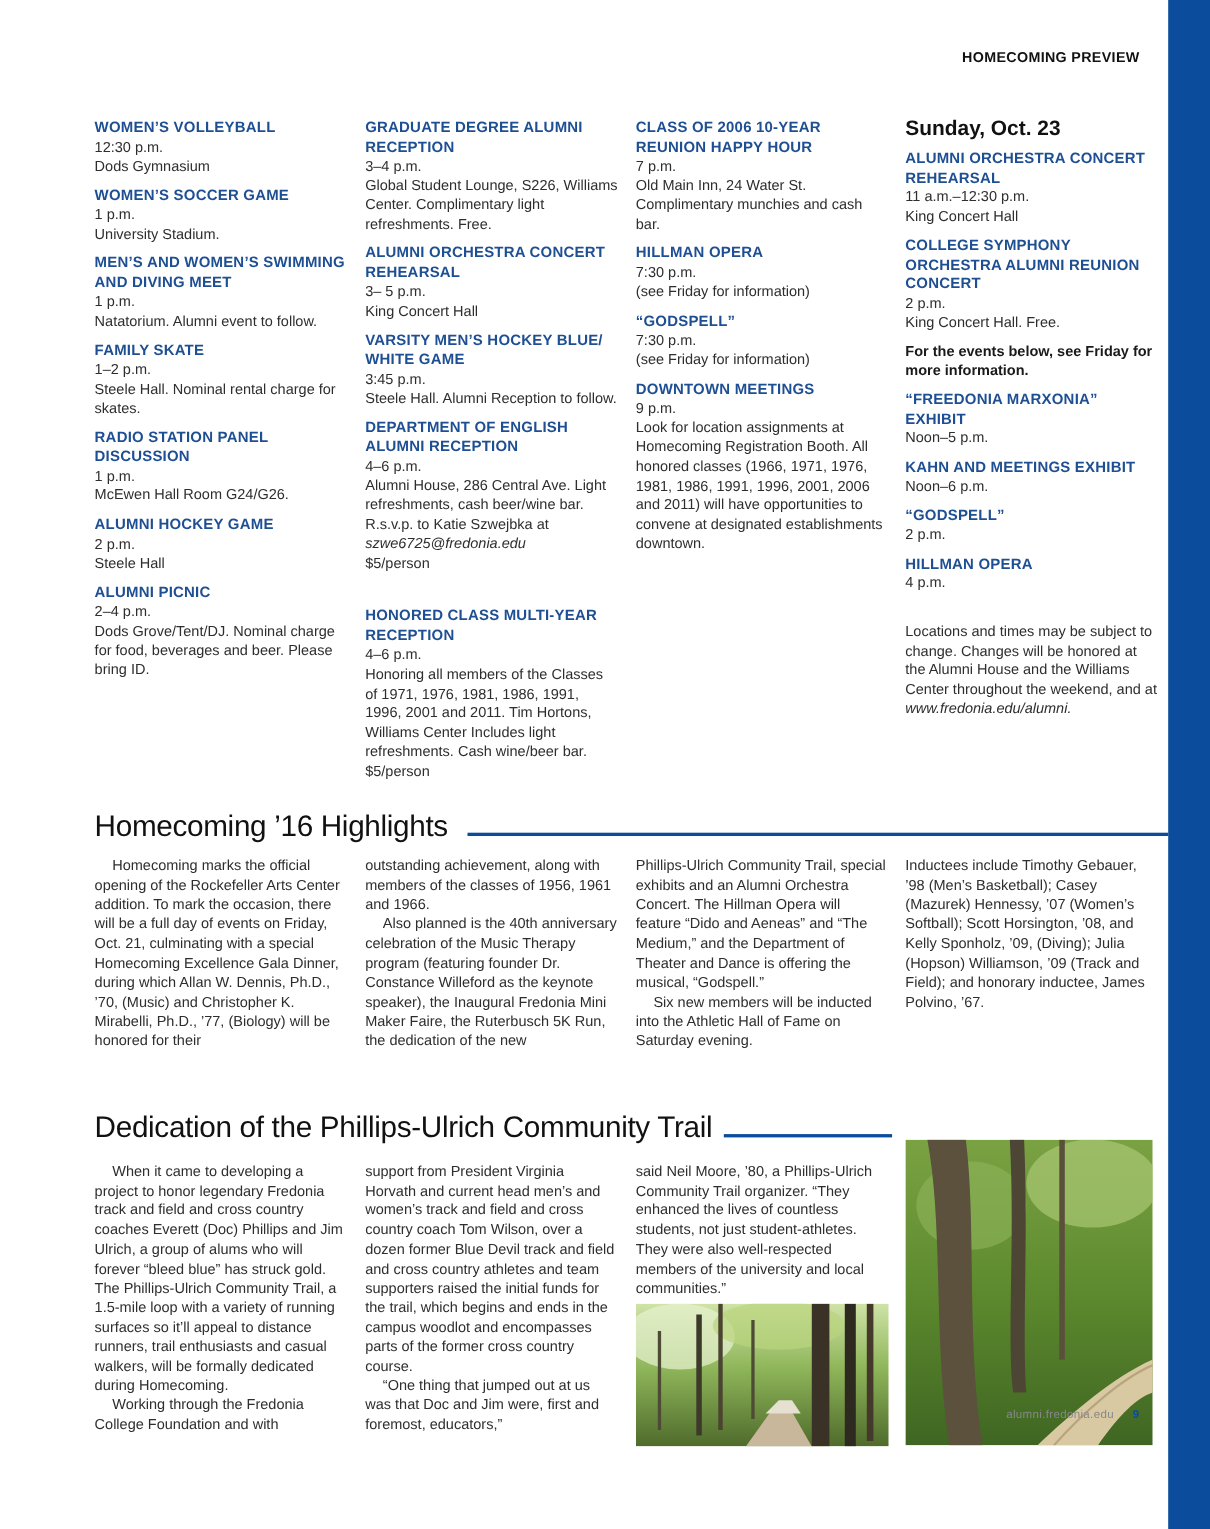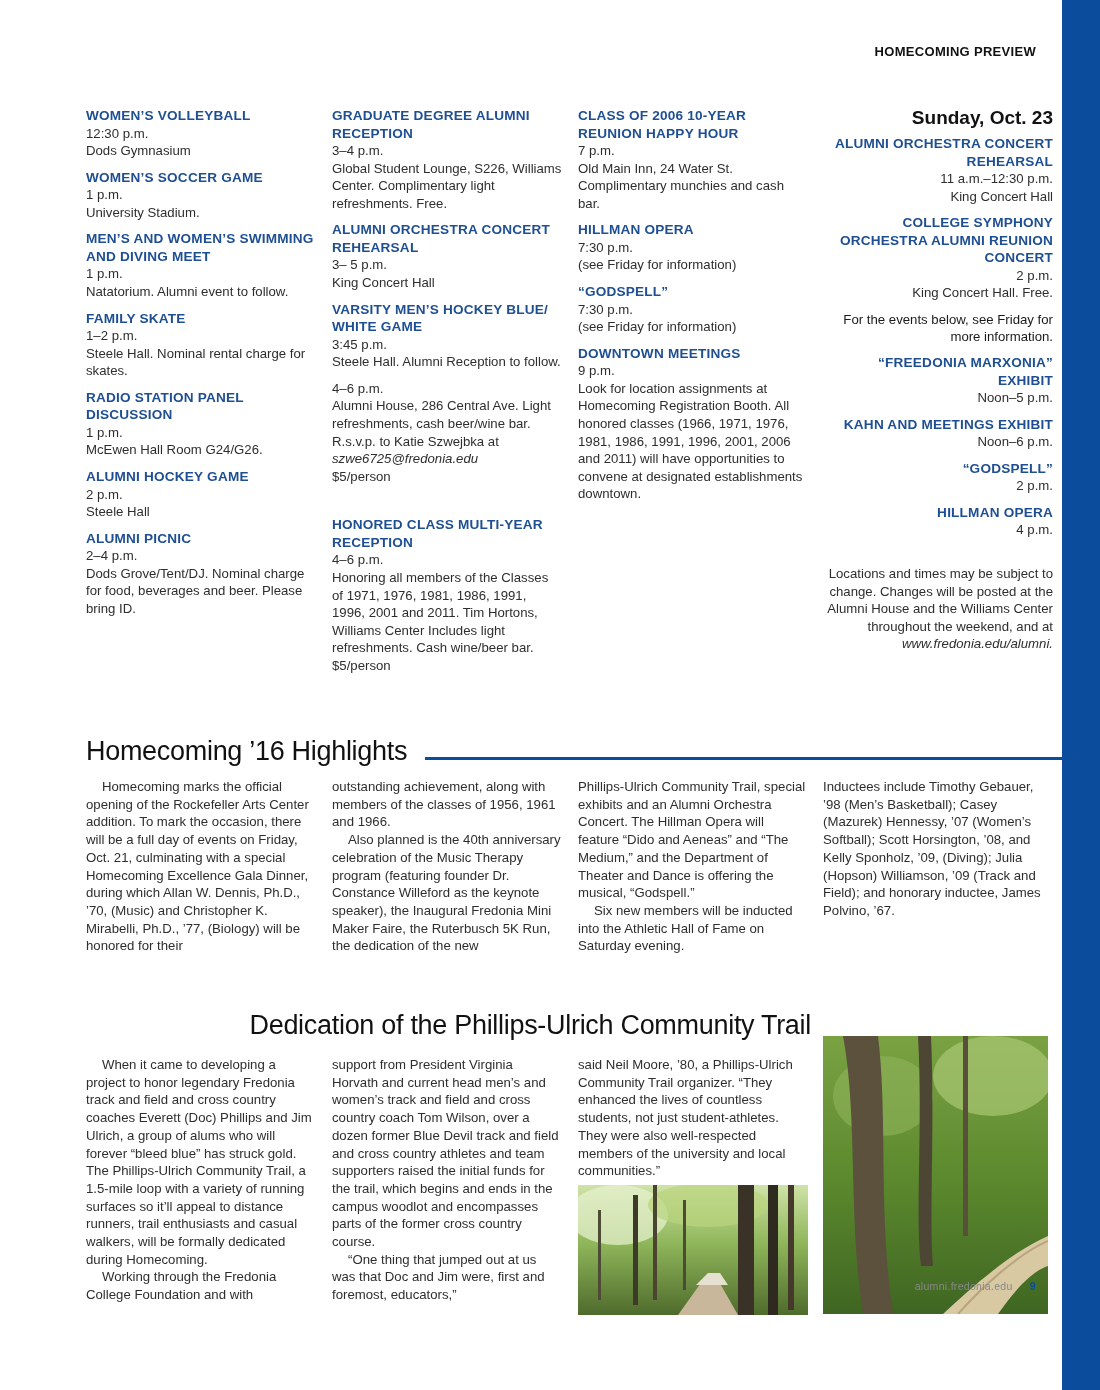--- a/index.html
+++ b/index.html
@@ -13,21 +13,21 @@
   .col { position: absolute; width: 230px; }
   .c1 { left: 86px; } .c2 { left: 332px; } .c3 { left: 578px; } .c4 { left: 823px; }
 
   .event { margin-bottom: 9px; }
   .event-title { color: #1f4f93; font-weight: bold; font-size: 13.6px; line-height: 17.5px; letter-spacing: 0.2px; }
   .event-line { font-size: 13.2px; line-height: 17.6px; color: #2e2e2e; }
   .italic { font-style: italic; }
   .gap { margin-top: 31px; }
 
   .day-title { font-size: 19px; font-weight: bold; color: #111; line-height: 22px; margin-bottom: 6px; }
-  .note { font-size: 13.2px; line-height: 17.6px; font-weight: normal; color: #1a1a1a; margin-bottom: 8px; }
+  .note { font-size: 13.2px; line-height: 17.6px; font-weight: bold; color: #1a1a1a; margin-bottom: 8px; }
   .disclaimer { font-size: 13.2px; line-height: 17.6px; color: #2e2e2e; margin-top: 26px; }
 
   .section-head { position: absolute; left: 86px; display: flex; align-items: flex-end; }
   .section-head h2 { font-size: 27px; font-weight: normal; color: #111; letter-spacing: -0.3px; line-height: 32px; white-space: nowrap; }
   .rule { height: 3px; background: #0b4c9c; margin-left: 18px; margin-bottom: 7px; }
 
   .body-text { font-size: 13.2px; line-height: 17.7px; color: #2e2e2e; }
   .body-text p { text-indent: 16px; }
   .body-text p.cont { text-indent: 0; }
 
@@ -90,20 +90,21 @@
       <div class="event-title">ALUMNI ORCHESTRA CONCERT REHEARSAL</div>
       <div class="event-line">3– 5 p.m.</div>
       <div class="event-line">King Concert Hall</div>
     </div>
     <div class="event">
       <div class="event-title">VARSITY MEN’S HOCKEY BLUE/ WHITE GAME</div>
       <div class="event-line">3:45 p.m.</div>
       <div class="event-line">Steele Hall. Alumni Reception to follow.</div>
     </div>
     <div class="event">
+      <div class="event-title">DEPARTMENT OF ENGLISH ALUMNI RECEPTION</div>
       <div class="event-line">4–6 p.m.</div>
       <div class="event-line">Alumni House, 286 Central Ave. Light refreshments, cash beer/wine bar. R.s.v.p. to Katie Szwejbka at</div>
       <div class="event-line italic">szwe6725@fredonia.edu</div>
       <div class="event-line">$5/person</div>
     </div>
     <div class="event gap">
       <div class="event-title">HONORED CLASS MULTI-YEAR RECEPTION</div>
       <div class="event-line">4–6 p.m.</div>
       <div class="event-line">Honoring all members of the Classes of 1971, 1976, 1981, 1986, 1991, 1996, 2001 and 2011. Tim Hortons, Williams Center Includes light refreshments. Cash wine/beer bar. $5/person</div>
     </div>
@@ -124,21 +125,21 @@
       <div class="event-line">7:30 p.m.</div>
       <div class="event-line">(see Friday for information)</div>
     </div>
     <div class="event">
       <div class="event-title">DOWNTOWN MEETINGS</div>
       <div class="event-line">9 p.m.</div>
       <div class="event-line">Look for location assignments at Homecoming Registration Booth. All honored classes (1966, 1971, 1976, 1981, 1986, 1991, 1996, 2001, 2006 and 2011) will have opportunities to convene at designated establishments downtown.</div>
     </div>
   </div>
 
-<div class="col c4" style="top:107px;text-align:right;">
+<div class="col c4" style="top:107px;">
   <div class="day-title">Sunday, Oct. 23</div>
   <div id="col4top">
       <div class="event">
         <div class="event-title">ALUMNI ORCHESTRA CONCERT REHEARSAL</div>
         <div class="event-line">11 a.m.–12:30 p.m.</div>
         <div class="event-line">King Concert Hall</div>
       </div>
       <div class="event">
         <div class="event-title">COLLEGE SYMPHONY ORCHESTRA ALUMNI REUNION CONCERT</div>
         <div class="event-line">2 p.m.</div>
@@ -158,21 +159,21 @@
       <div class="event">
         <div class="event-title">“GODSPELL”</div>
         <div class="event-line">2 p.m.</div>
       </div>
       <div class="event">
         <div class="event-title">HILLMAN OPERA</div>
         <div class="event-line">4 p.m.</div>
       </div>
     </div>
   <div class="disclaimer">
-    <span>Locations and times may be subject to change. Changes will be posted at the Alumni House and the Williams Center throughout the weekend, and at</span>
+    <span>Locations and times may be subject to change. Changes will be honored at the Alumni House and the Williams Center throughout the weekend, and at</span>
     <span class="italic">www.fredonia.edu/alumni.</span>
   </div>
 </div>
 
 <div class="section-head" style="top:735px; width:976px;align-items:flex-end;">
   <h2>Homecoming ’16 Highlights</h2>
   <div class="rule" style="flex:1;"></div>
 </div>
 
 <div class="col c1 body-text" style="top:778px;">
@@ -183,21 +184,21 @@
   <p>Also planned is the 40th anniversary celebration of the Music Therapy program (featuring founder Dr. Constance Willeford as the keynote speaker), the Inaugural Fredonia Mini Maker Faire, the Ruterbusch 5K Run, the dedication of the new</p>
 </div>
 <div class="col c3 body-text" style="top:778px;">
   <p class="cont">Phillips-Ulrich Community Trail, special exhibits and an Alumni Orchestra Concert. The Hillman Opera will feature “Dido and Aeneas” and “The Medium,” and the Department of Theater and Dance is offering the musical, “Godspell.”</p>
   <p>Six new members will be inducted into the Athletic Hall of Fame on Saturday evening.</p>
 </div>
 <div class="col c4 body-text" style="top:778px;">
   <p class="cont">Inductees include Timothy Gebauer, ’98 (Men’s Basketball); Casey (Mazurek) Hennessy, ’07 (Women’s Softball); Scott Horsington, ’08, and Kelly Sponholz, ’09, (Diving); Julia (Hopson) Williamson, ’09 (Track and Field); and honorary inductee, James Polvino, ’67.</p>
 </div>
 
-<div class="section-head" style="top:1009px; width:725px;flex-direction:column;">
+<div class="section-head" style="top:1009px; width:725px;">
   <h2>Dedication of the Phillips-Ulrich Community Trail</h2>
   <div class="rule" style="flex:1; margin-left:10px;"></div>
 </div>
 
 <div class="col c1 body-text" style="top:1056px;">
   <p>When it came to developing a project to honor legendary Fredonia track and field and cross country coaches Everett (Doc) Phillips and Jim Ulrich, a group of alums who will forever “bleed blue” has struck gold. The Phillips-Ulrich Community Trail, a 1.5-mile loop with a variety of running surfaces so it’ll appeal to distance runners, trail enthusiasts and casual walkers, will be formally dedicated during Homecoming.</p>
   <p>Working through the Fredonia College Foundation and with</p>
 </div>
 <div class="col c2 body-text" style="top:1056px;">
   <p class="cont">support from President Virginia Horvath and current head men’s and women’s track and field and cross country coach Tom Wilson, over a dozen former Blue Devil track and field and cross country athletes and team supporters raised the initial funds for the trail, which begins and ends in the campus woodlot and encompasses parts of the former cross country course.</p>

